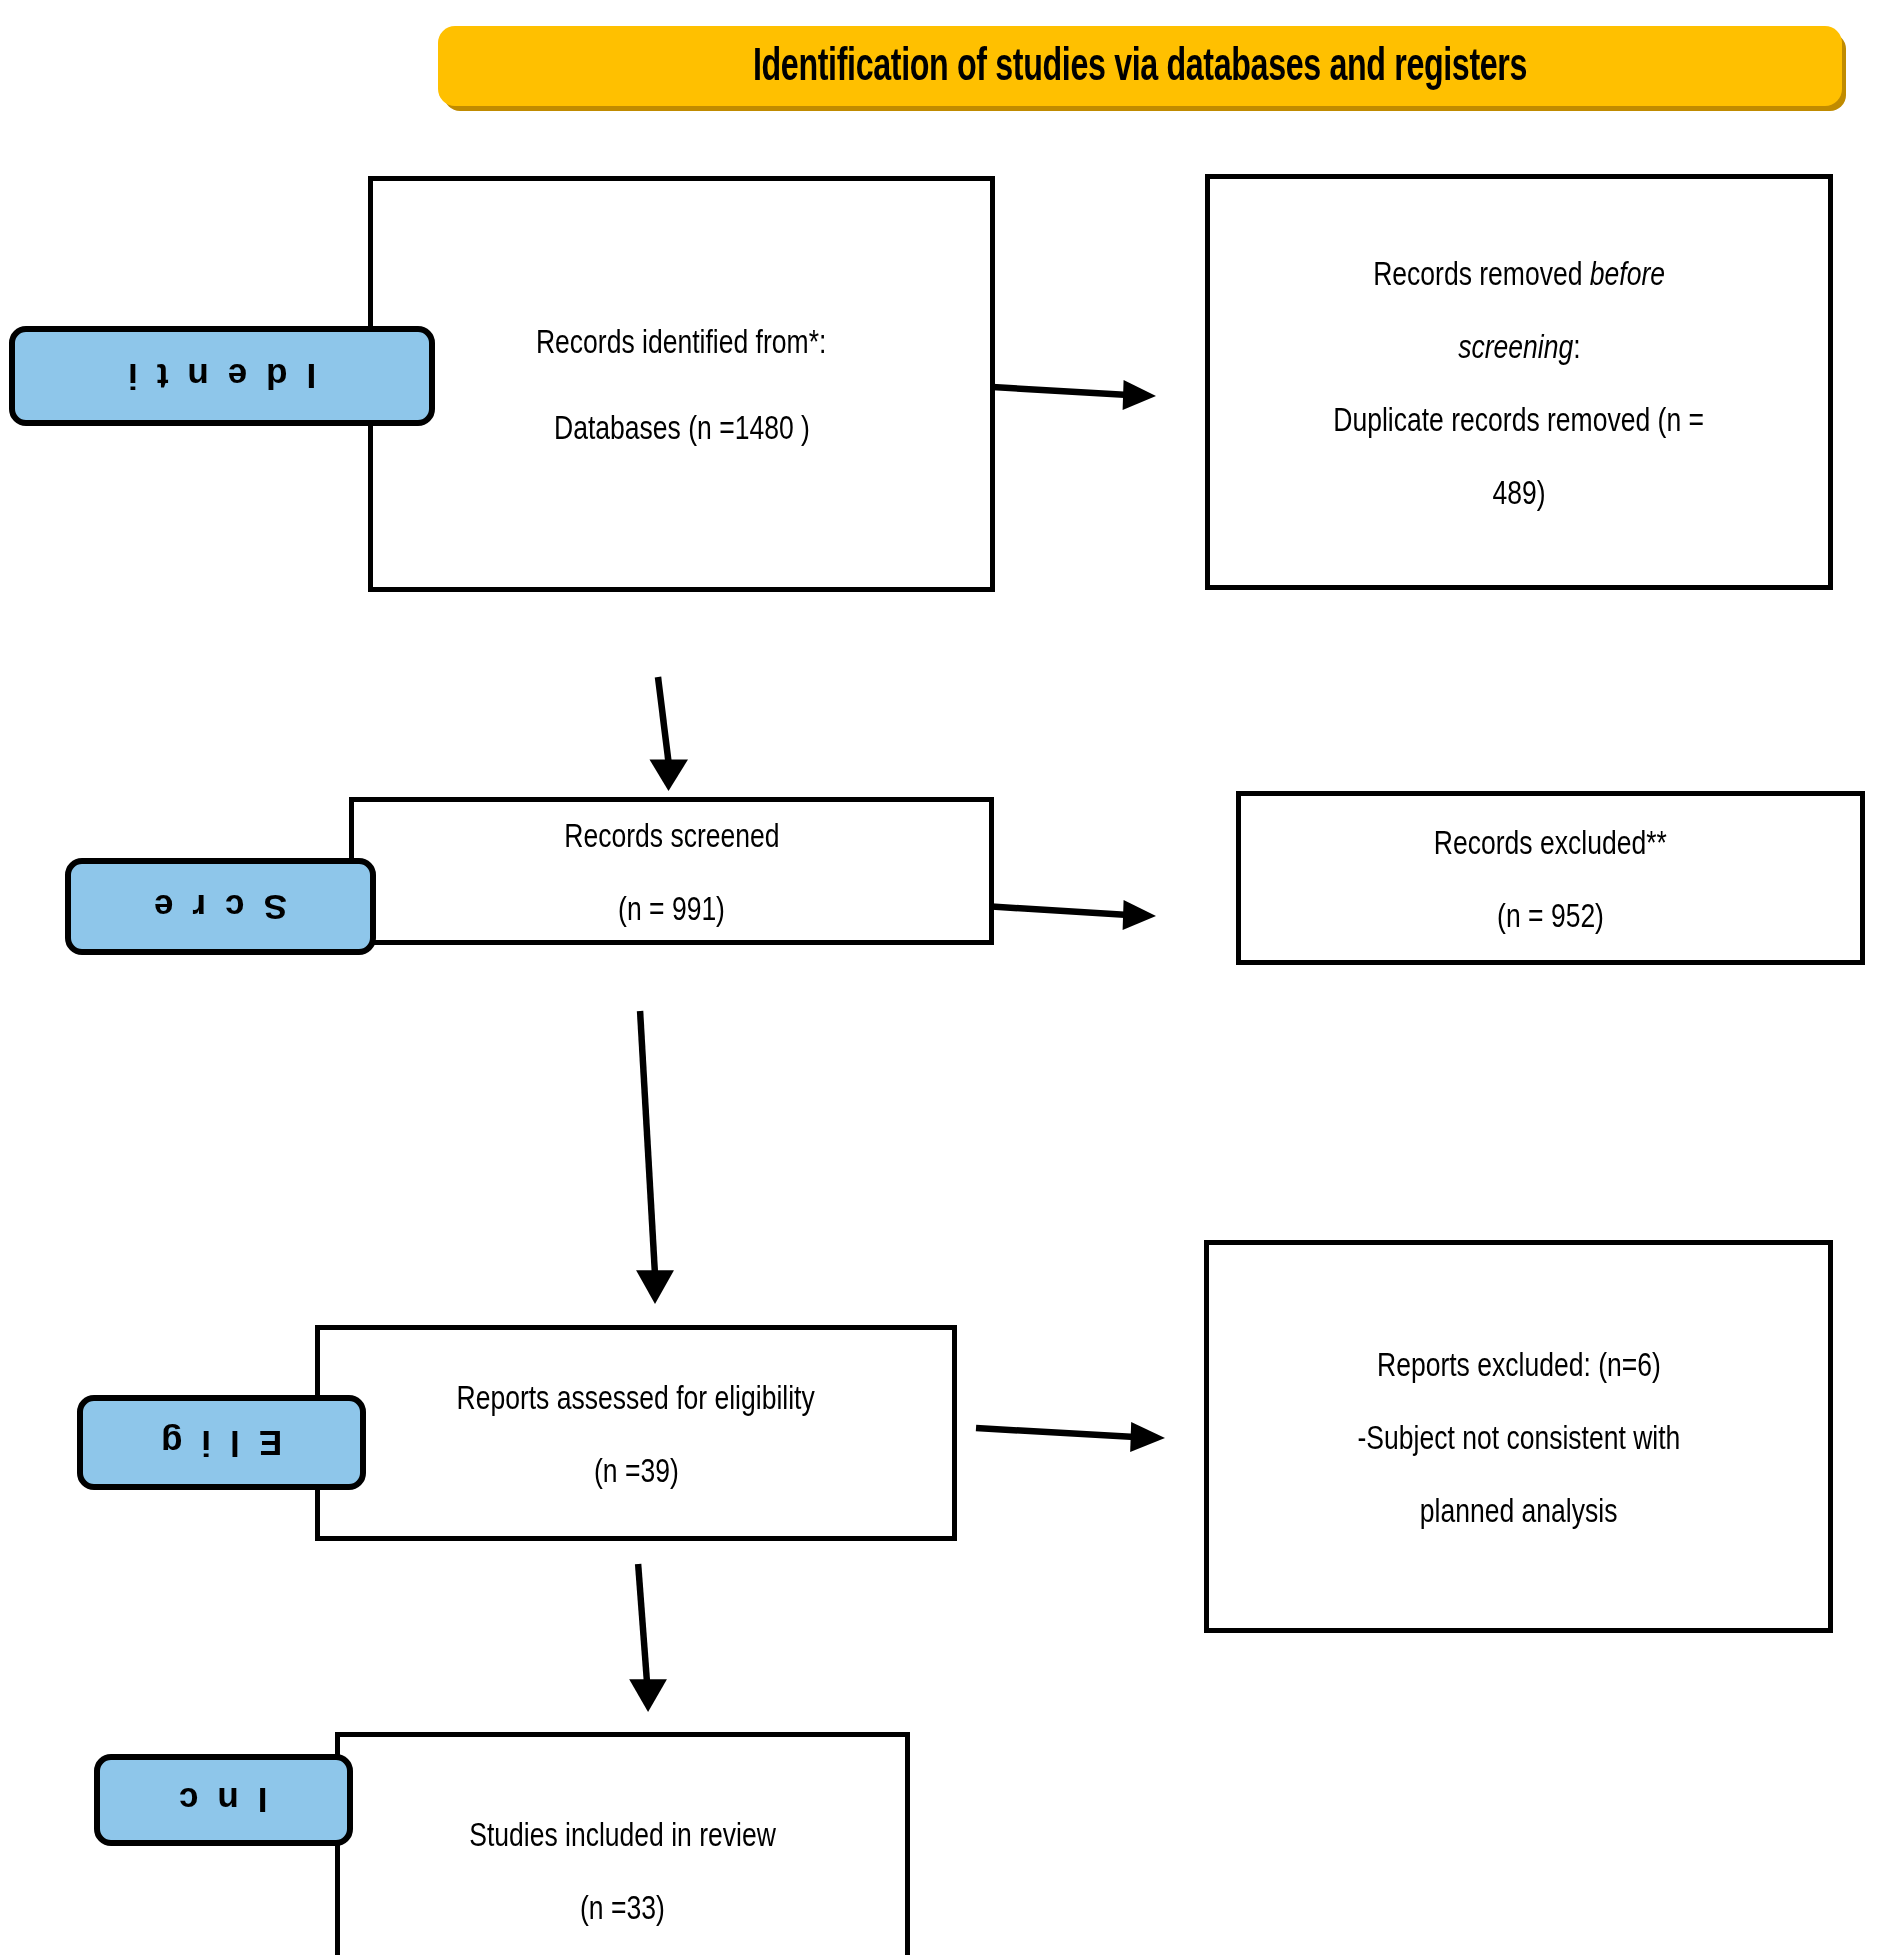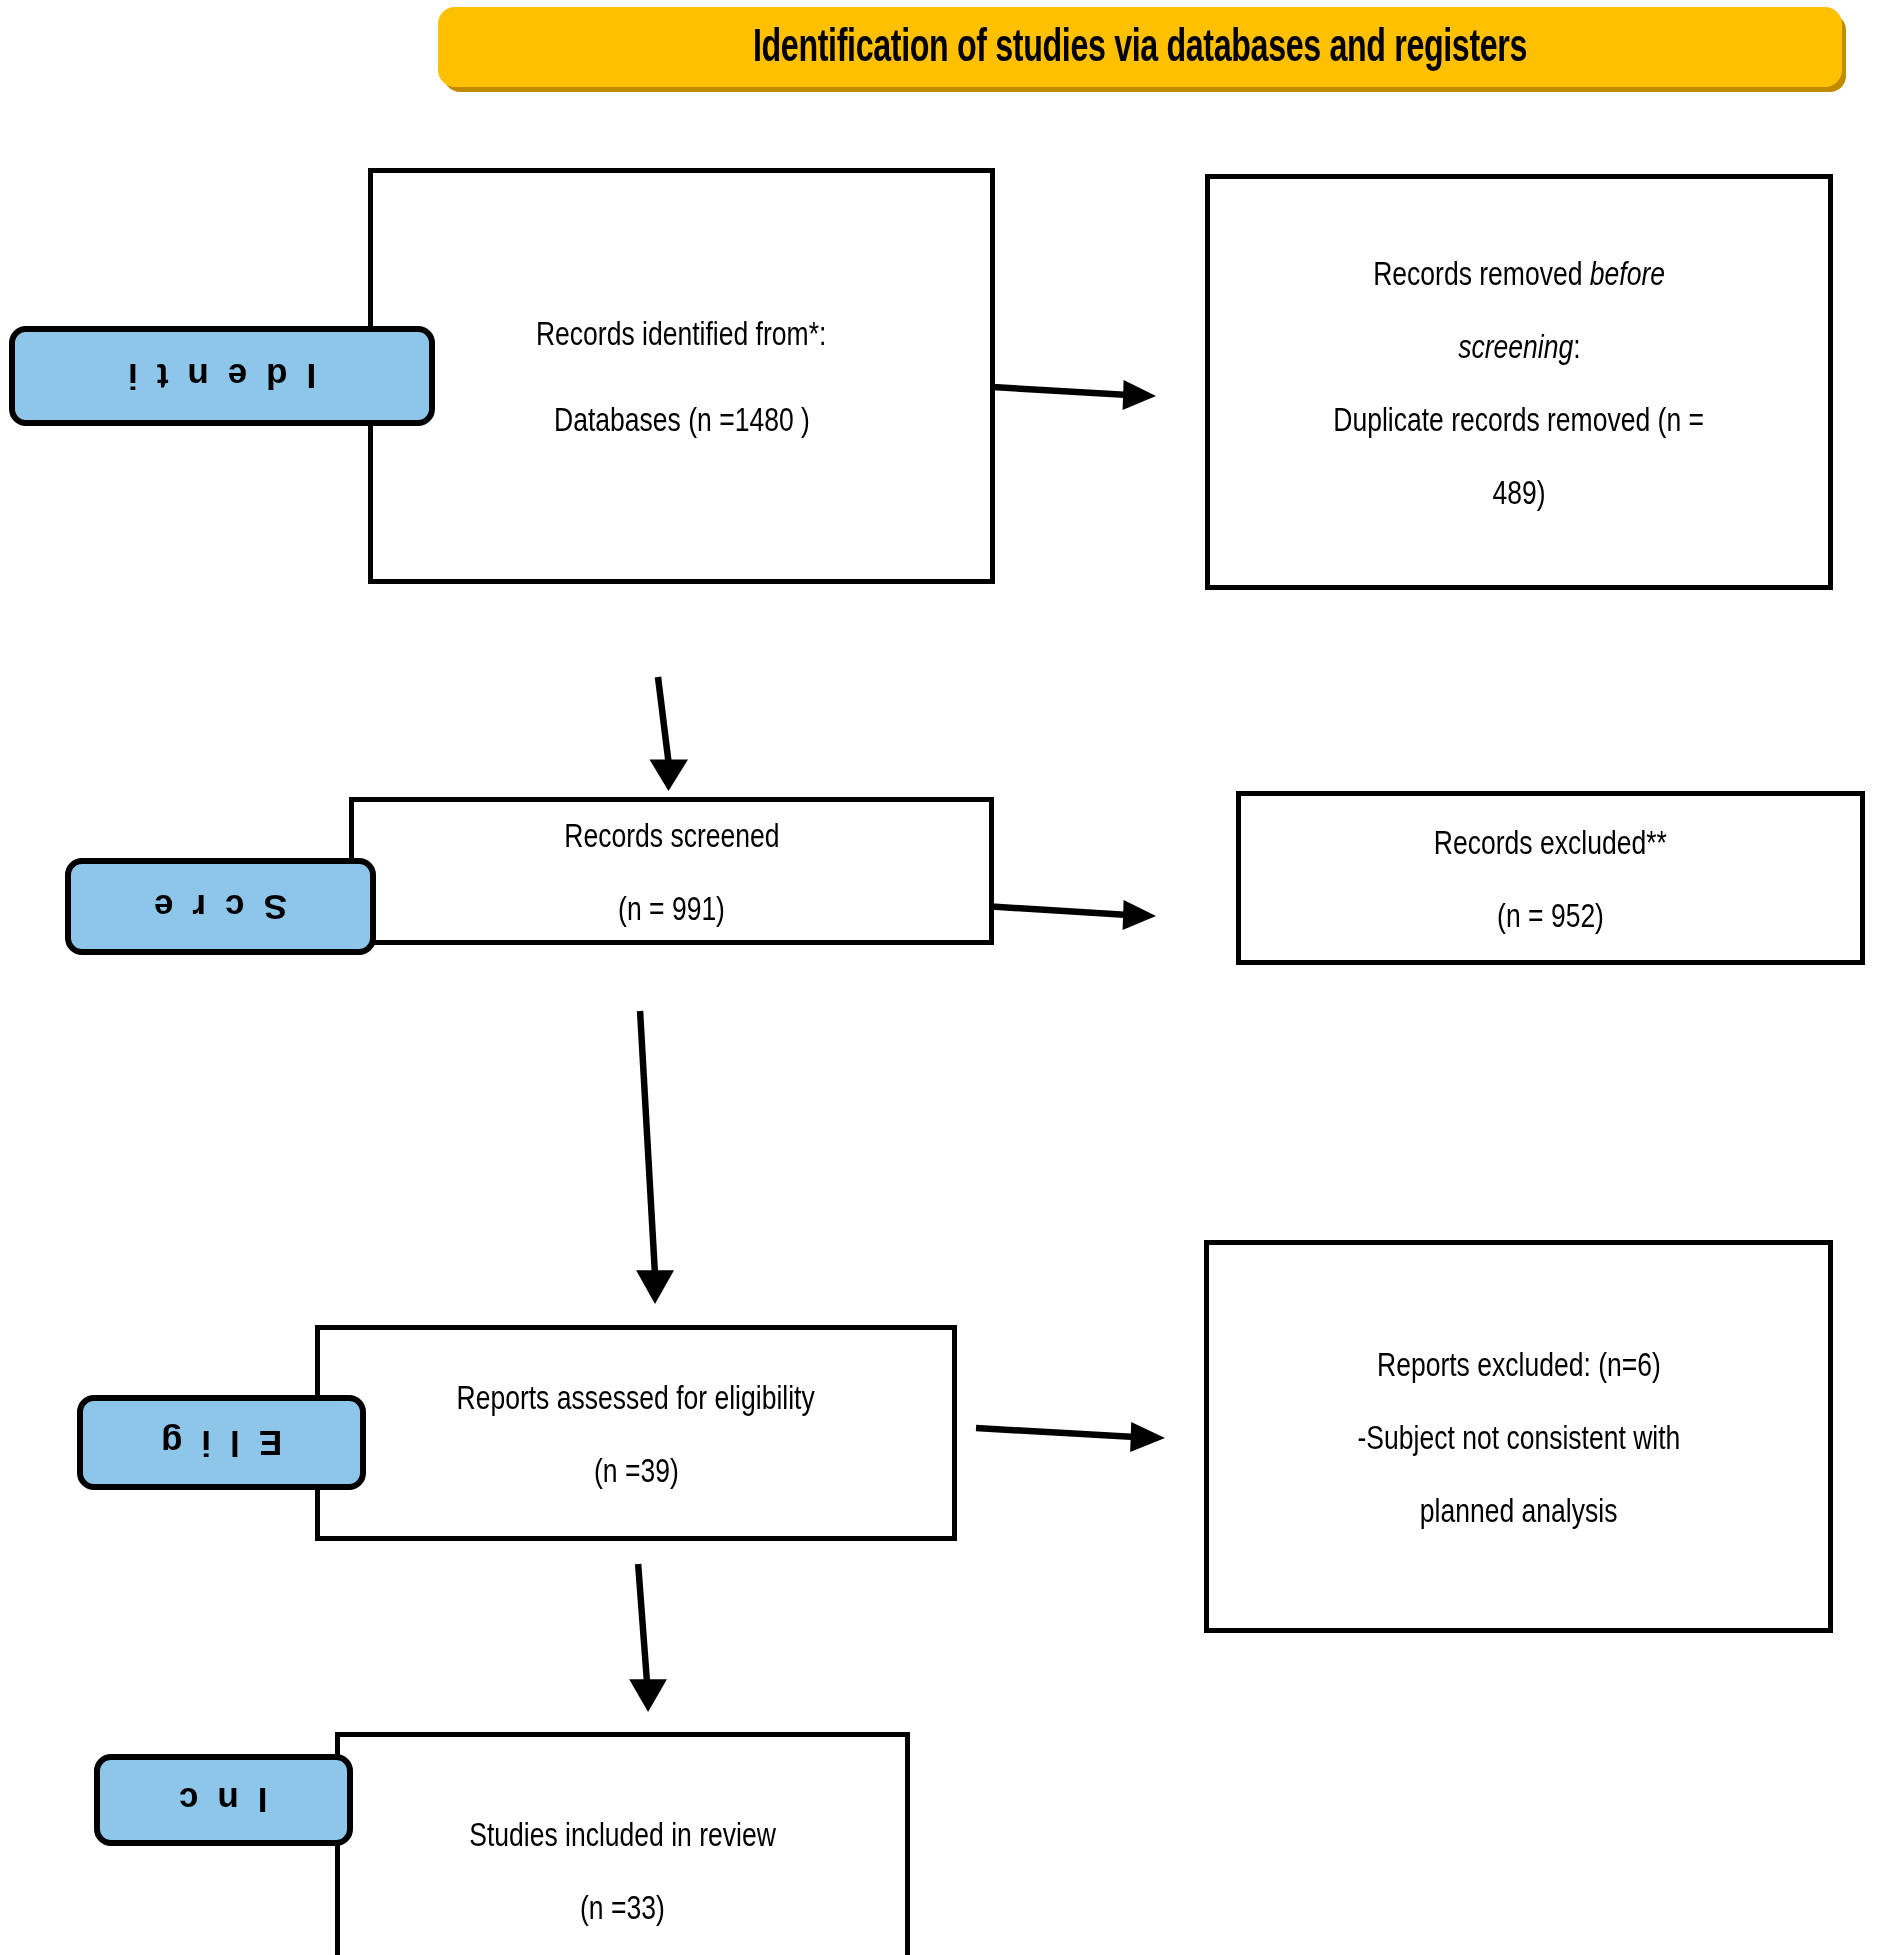--- a/index.html
+++ b/index.html
@@ -15,21 +15,21 @@
     width: 1884px;
     height: 1955px;
     background: #ffffff;
     overflow: hidden;
   }
 
   
   .banner {
     position: absolute;
     left: 438px;
-    top: 7px;
+    top: 26px;
     width: 1404px;
     height: 80px;
     background: #FFC000;
     border-radius: 17px;
     box-shadow: 5px 6px 0 -1px #C08B00;
     overflow: hidden;
   }
   .banner-title {
     position: absolute;
     left: 0;
@@ -145,21 +145,21 @@
     </svg>
   </div>
 
   <div class="conn" style="left:623px; top:1564px;">
     <svg width="70" height="154" viewBox="0 0 140 310">
       <line x1="30" y1="0" x2="48" y2="240" stroke="#000" stroke-width="13"></line>
       <polygon points="12,232 88,232 50,298" fill="#000"></polygon>
     </svg>
   </div>
 
-  <div class="box" style="left:368px; top:168px; width:627px; height:416px;">
+  <div class="box" style="left:368px; top:176px; width:627px; height:416px;">
     <div class="box-line">Records identified from*:</div>
     <div class="gap-md"></div>
     <div class="box-line">Databases (n =1480 )</div>
   </div>
 
   <div class="box" style="left:1205px; top:164px; width:628px; height:416px;margin-top:10px;">
     <div class="box-line"><span>Records removed </span><span class="italic">before</span></div>
     <div class="gap-sm"></div>
     <div class="box-line"><span class="italic">screening</span><span>:</span></div>
     <div class="gap-sm"></div>

